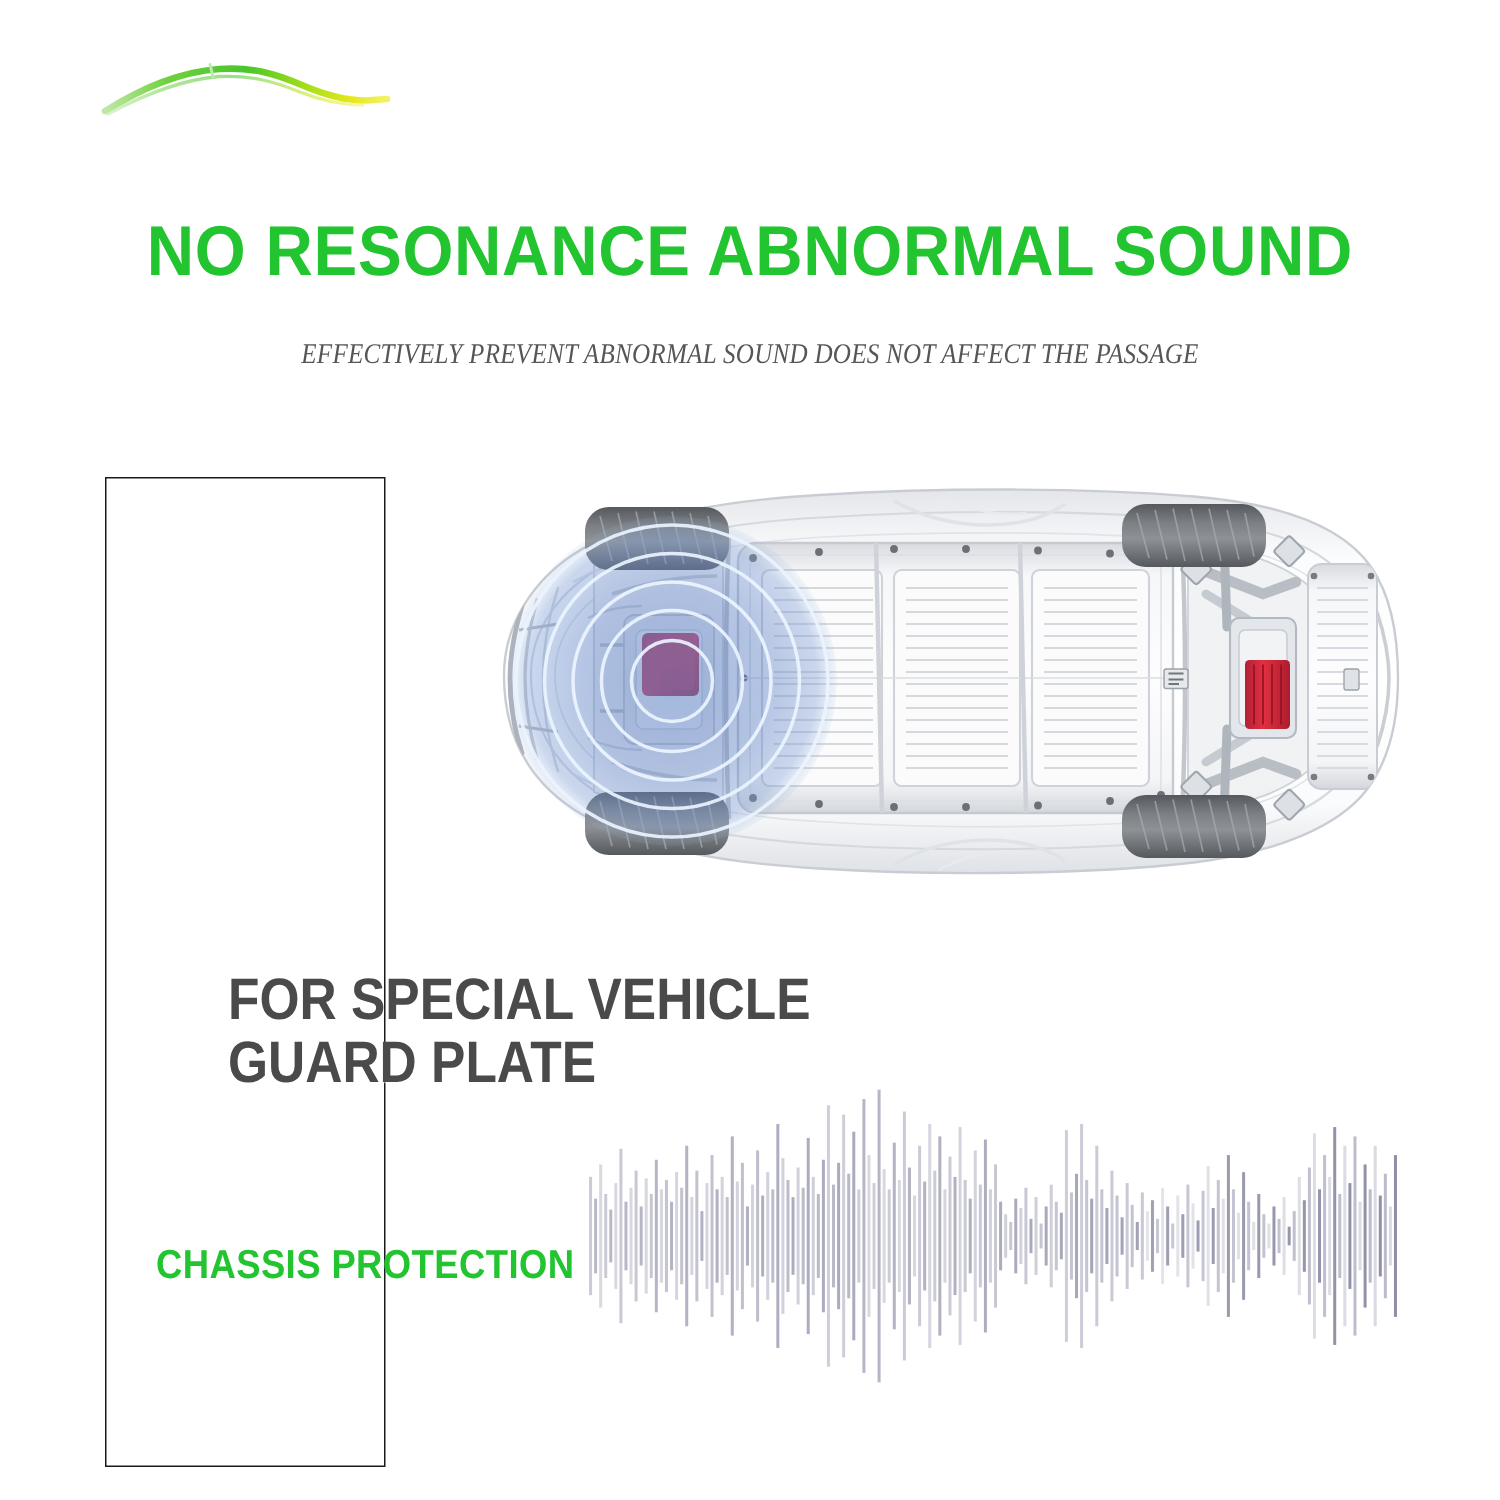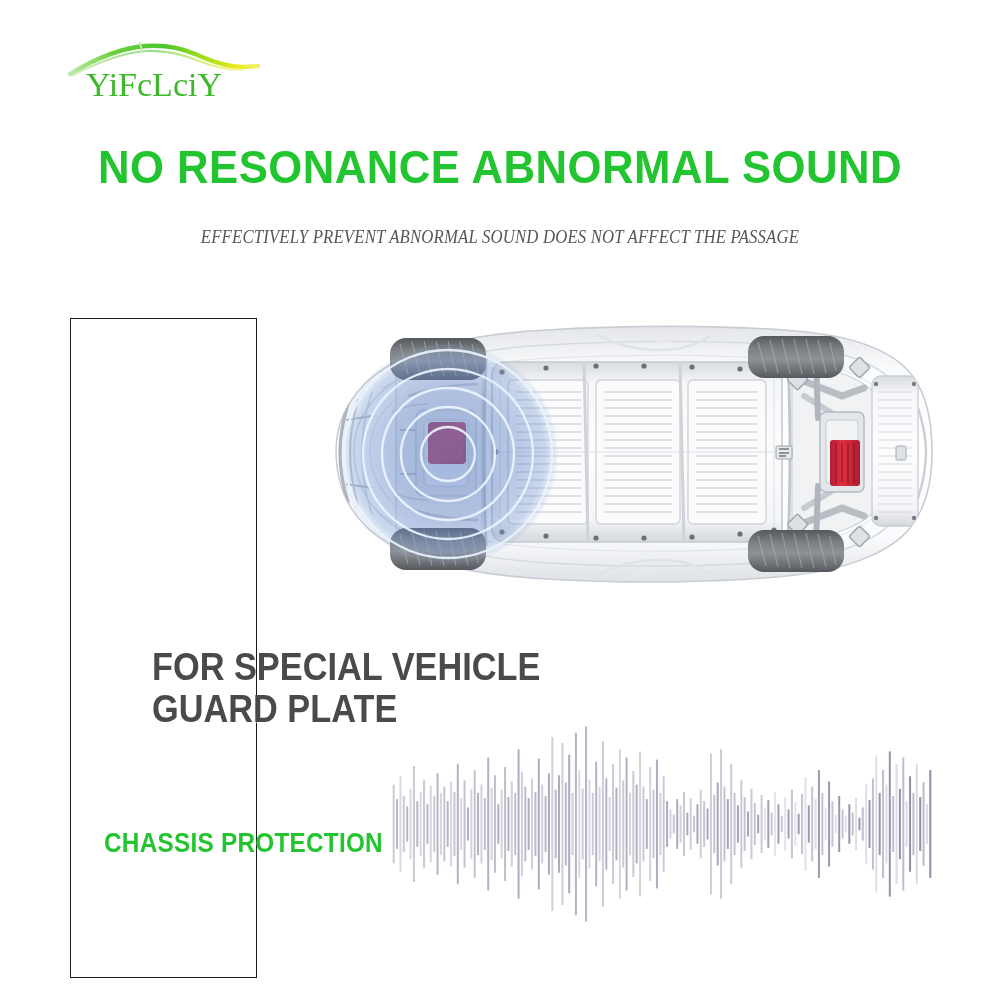--- a/index.html
+++ b/index.html
@@ -110,21 +110,20 @@
           <stop offset="50%" stop-color="#49C62C"></stop>
           <stop offset="72%" stop-color="#A9DE1C"></stop>
           <stop offset="88%" stop-color="#E8E81C"></stop>
           <stop offset="100%" stop-color="#F2F26A"></stop>
         </linearGradient>
       </defs>
       <path d="M8 38 C 34 22, 58 12, 84 10 C 106 8.5, 122 13, 140 21 C 154 27, 168 31, 182 31 L 196 30" fill="none" stroke="url(#arcgrad)" stroke-width="4.4" stroke-linecap="round"></path>
       <path d="M10 40 C 36 26, 60 17, 84 15 C 104 14, 120 18, 137 25 C 152 31, 166 34, 180 34" fill="none" stroke="url(#arcgrad)" stroke-width="2.2" stroke-linecap="round" opacity="0.55"></path>
       <path d="M78 7 L 80 15" stroke="#BDEBAF" stroke-width="2" stroke-linecap="round"></path>
     </svg>
-    <div class="logo-text">YiFcLciY</div>
   </div>
 
   <div class="headline">NO RESONANCE ABNORMAL SOUND</div>
 
   <div class="subtitle">EFFECTIVELY PREVENT ABNORMAL SOUND DOES NOT AFFECT THE PASSAGE</div>
 
   <div class="outline-box"></div>
 
   <div class="car-wrap">
     <svg class="car-svg" viewBox="0 0 650 310">

